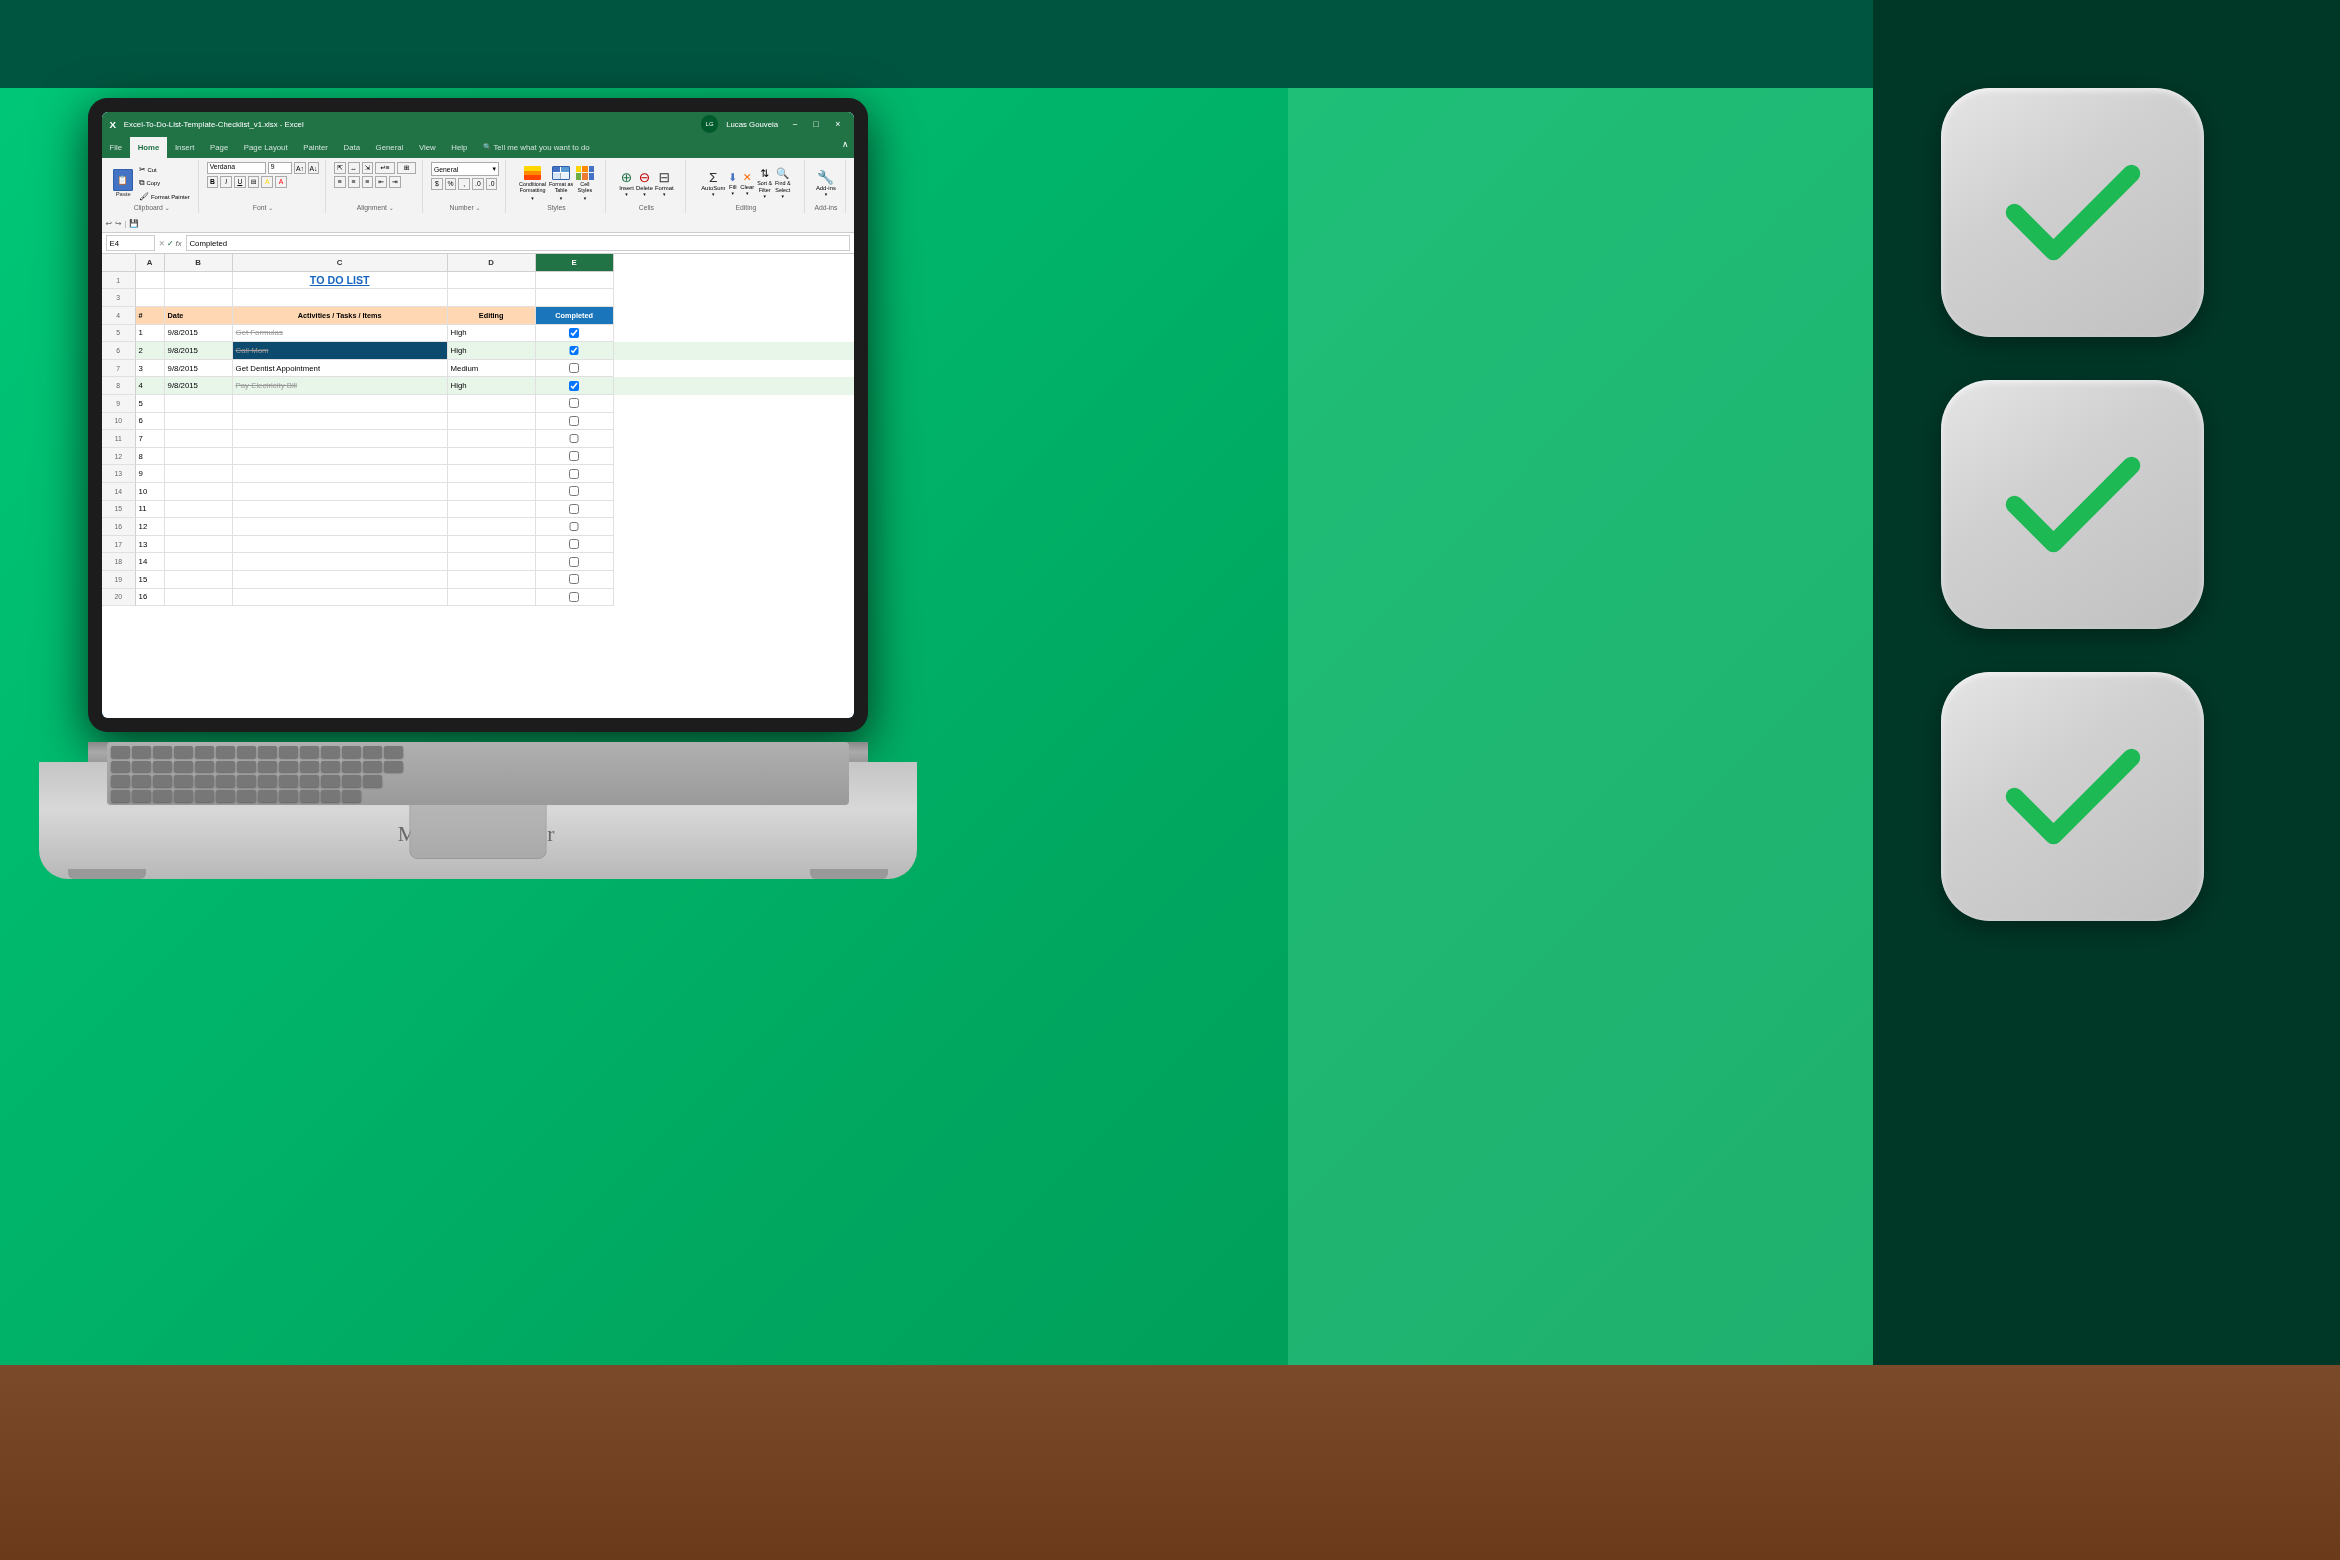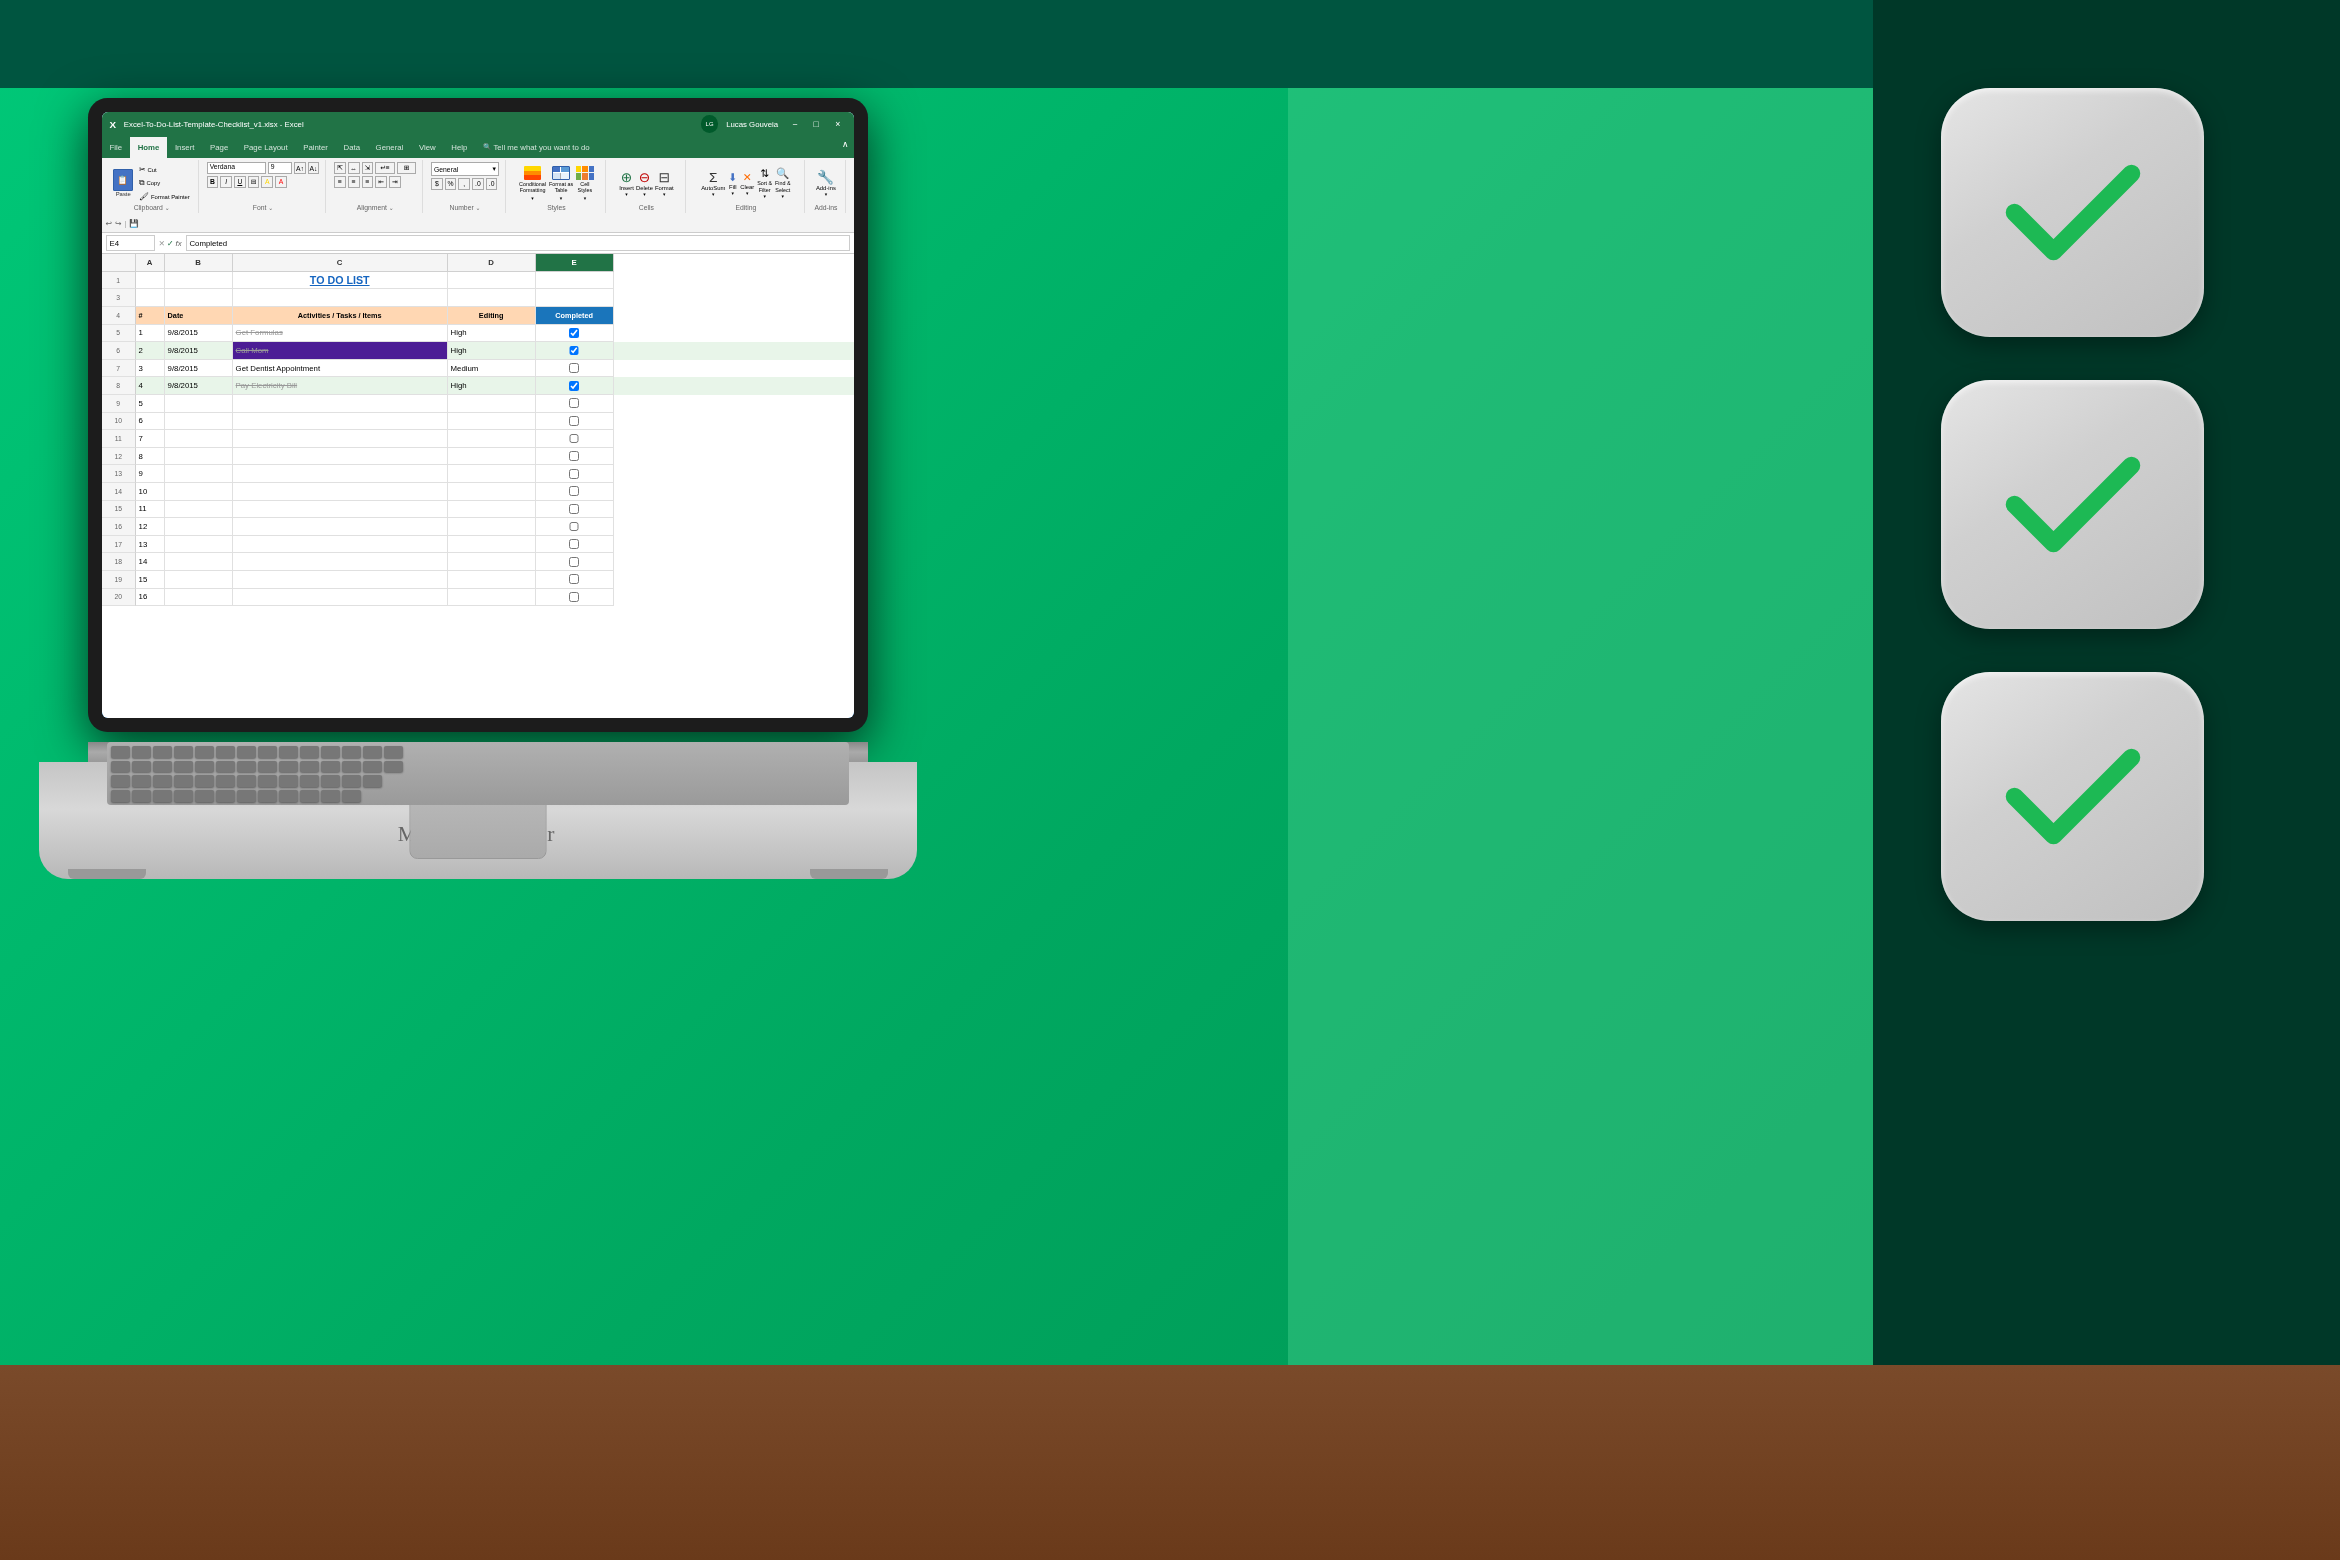--- a/index.html
+++ b/index.html
@@ -625,21 +625,21 @@
               <div class="sheet-cell cell-d">High</div>
               <div class="sheet-cell cell-e">
                   <input type="checkbox" checked="" style="width: 9.8px; height: 9.8px;">
                 </div>
             </div>
 
             <div class="sheet-row" style="background:#e8f5e9;">
               <div class="row-num">6</div>
               <div class="sheet-cell cell-a" style="background:#e8f5e9;">2</div>
               <div class="sheet-cell cell-b" style="background:#e8f5e9;">9/8/2015</div>
-              <div class="sheet-cell cell-c" style="background:#4c1d95;">
+              <div class="sheet-cell cell-c" style="background:#0c4a6e;">
                   <span class="strikethrough">Call Mom</span>
                 </div>
               <div class="sheet-cell cell-d" style="background:#e8f5e9;">High</div>
               <div class="sheet-cell cell-e" style="background:#e8f5e9;">
                   <input type="checkbox" checked="" style="width: 9.8px; height: 9.8px;">
                 </div>
             </div>
 
             <div class="sheet-row">
               <div class="row-num">7</div>

